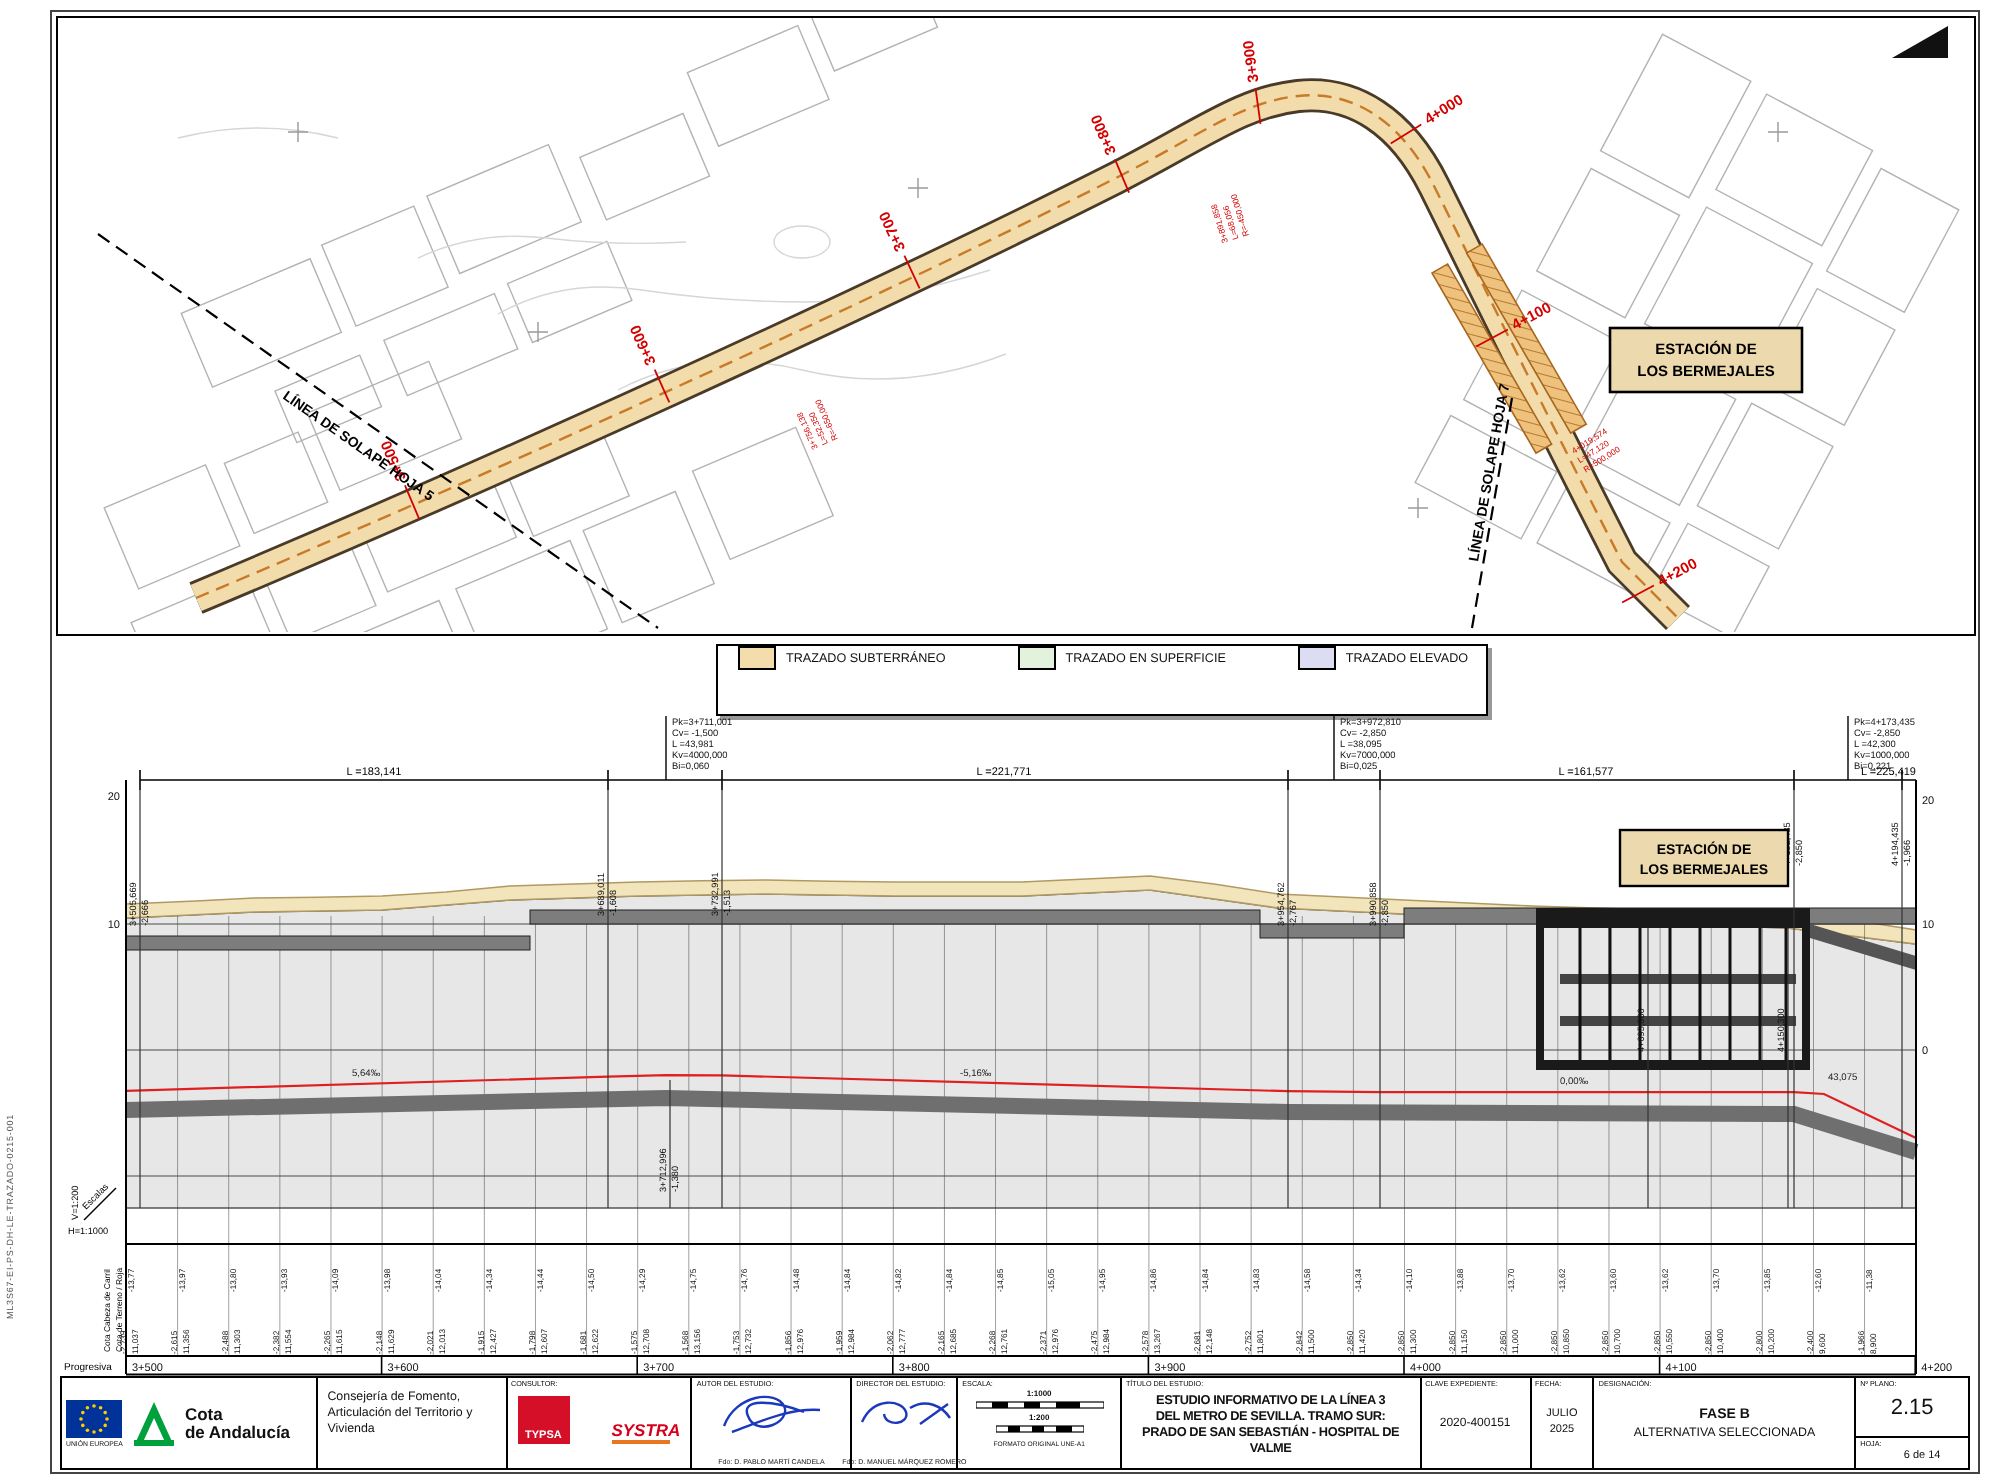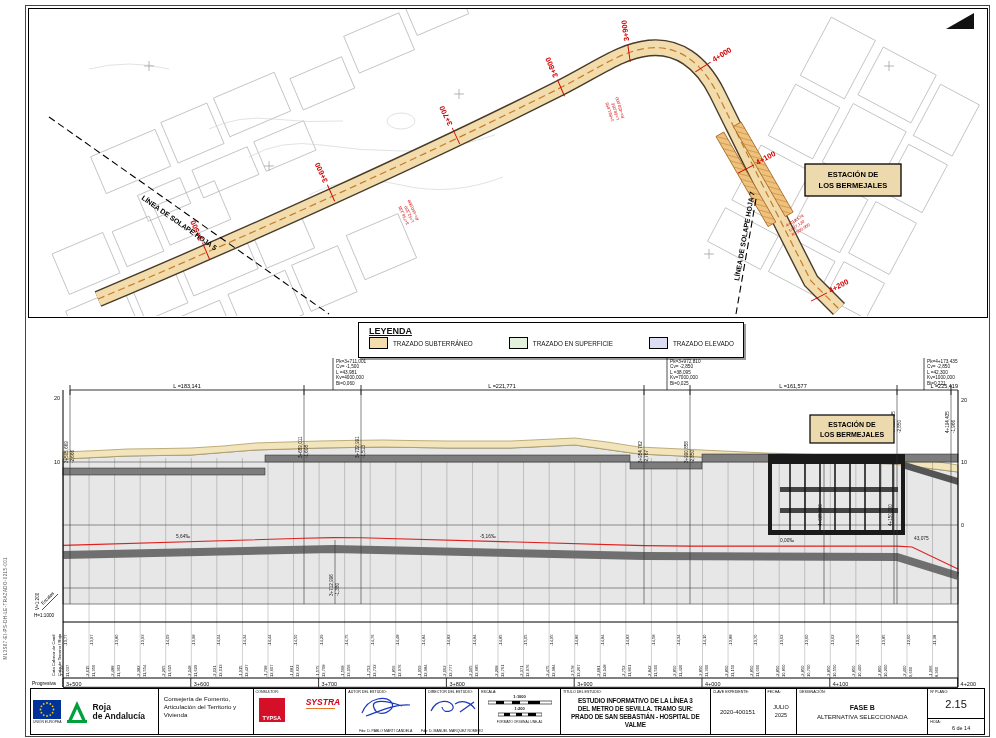--- a/index.html
+++ b/index.html
@@ -39,21 +39,21 @@
   .cell:first-child{border-left:none}
   .hdr{position:absolute;top:1px;left:2px;font-size:3.6px;color:#000;white-space:nowrap}
   .logos{display:flex;align-items:center;gap:5px;padding:3px 2px;width:127px}
   .eu{display:flex;flex-direction:column;align-items:center}
   .eu .cap{font-size:3.4px;margin-top:1px}
   .junta{display:flex;align-items:center;gap:4px}
   .jn{font-size:8.5px;font-weight:bold;line-height:1.05}
   .consj{width:95px;font-size:6.2px;padding:6px 3px 0 5px;line-height:1.25}
   .consl{width:93px}.autor{width:80px}.direc{width:53px}.escal{width:82px}
   .titu{width:150px}.clave{width:55px}.fecha{width:32px}.desig{width:131px}.plano{width:57px}
-  .logrow{display:flex;align-items:flex-start;justify-content:center;gap:21px;margin-top:9px}
+  .logrow{display:flex;align-items:flex-end;justify-content:center;gap:21px;margin-top:9px}
   .typsa{width:26px;height:24px;background:#d50f28;color:#fff;font-size:5.5px;font-weight:bold;
          display:flex;align-items:flex-end;justify-content:center;padding-bottom:1px;box-sizing:border-box}
   .systra{color:#d6001c;font-size:8.5px;font-weight:bold;font-style:italic;line-height:1}
   .systra .sw{height:1.8px;background:#e87722;margin-top:1px;width:85%}
   .sigwrap{display:flex;flex-direction:column;align-items:center;height:100%;justify-content:space-between}
   .firma{font-size:3.5px;margin-bottom:1px;white-space:nowrap}
   .esccol{display:flex;flex-direction:column;align-items:center;margin-top:5px;gap:1px}
   .esclab{font-size:4px;font-weight:bold}
   .escfmt{font-size:3.3px;margin-top:2px}
   .titu .tl{font-size:6.4px;font-weight:bold;text-align:center;line-height:1.25;margin-top:8px;
@@ -211,21 +211,20 @@
     <rect x="776" y="155" width="96" height="32" fill="#ecd9ad" stroke="#000" stroke-width="1.3"></rect>
     <text x="824" y="168" text-anchor="middle" class="f7b">ESTACIÓN DE</text>
     <text x="824" y="179" text-anchor="middle" class="f7b">LOS BERMEJALES</text>
   </g>
 
   <polygon points="917,20 945,4 945,20" fill="#111"></polygon>
 </svg>
 </div>
 
 <div class="abs" id="legend">
-  <div class="ttl">LEYENDA</div>
   <div class="row">
     <div class="it">
       <svg width="19" height="12">
           <rect x="0.5" y="0.5" width="18" height="11" stroke="#000" fill="#f3ddad"></rect>
         </svg>
       <span>TRAZADO SUBTERRÁNEO</span>
     </div>
     <div class="it">
       <svg width="19" height="12">
           <rect x="0.5" y="0.5" width="18" height="11" stroke="#000" fill="#e2f2dd"></rect>
@@ -656,21 +655,21 @@
       </svg>
       <span class="cap">UNIÓN EUROPEA</span>
     </div>
     <div class="junta">
       <svg width="22" height="24">
         <polygon points="11,1 21,23 1,23" fill="#00a03d"></polygon>
         <polygon points="11,9 16.5,21 5.5,21" fill="#fff"></polygon>
         <rect x="1" y="20" width="20" height="3" fill="#00a03d"></rect>
       </svg>
       <div class="jn">
-        <div>Roja</div>
+        <div>Cota</div>
         <div>de Andalucía</div>
       </div>
     </div>
   </div>
 
   <div class="cell consj">Consejería de Fomento, Articulación del Territorio y Vivienda</div>
 
   <div class="cell consl">
     <div class="hdr">CONSULTOR:</div>
     <div class="logrow">

